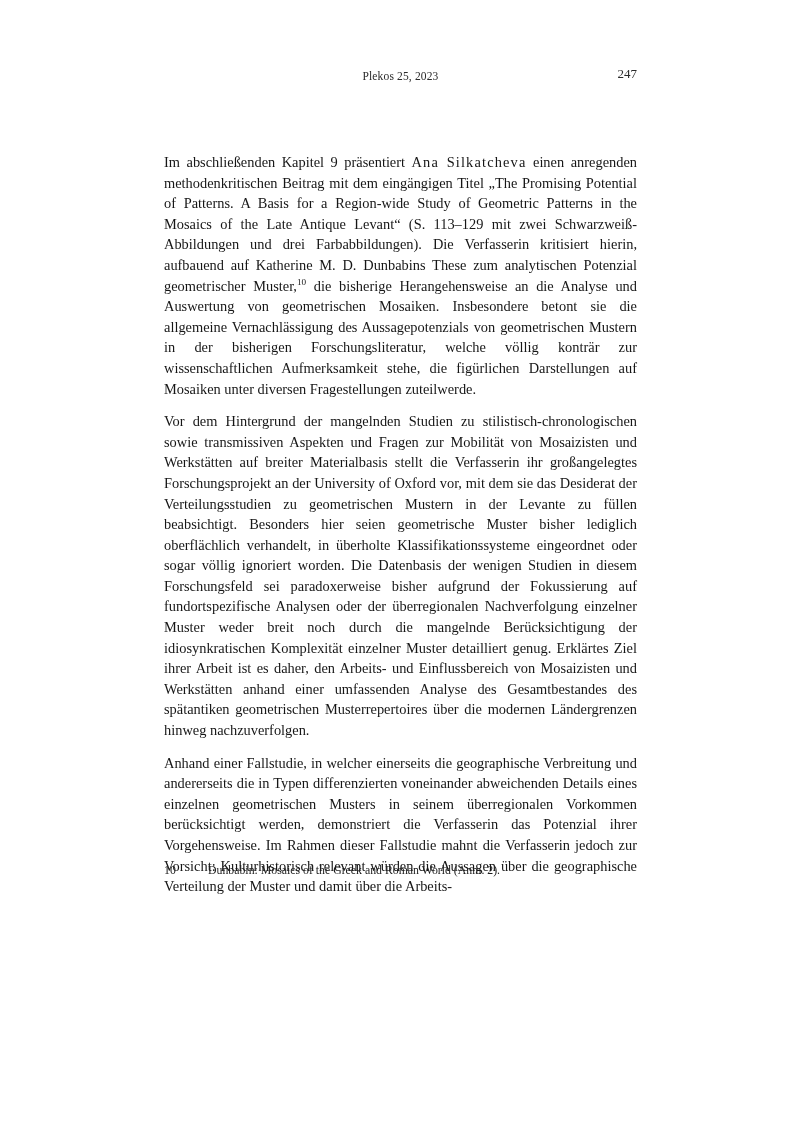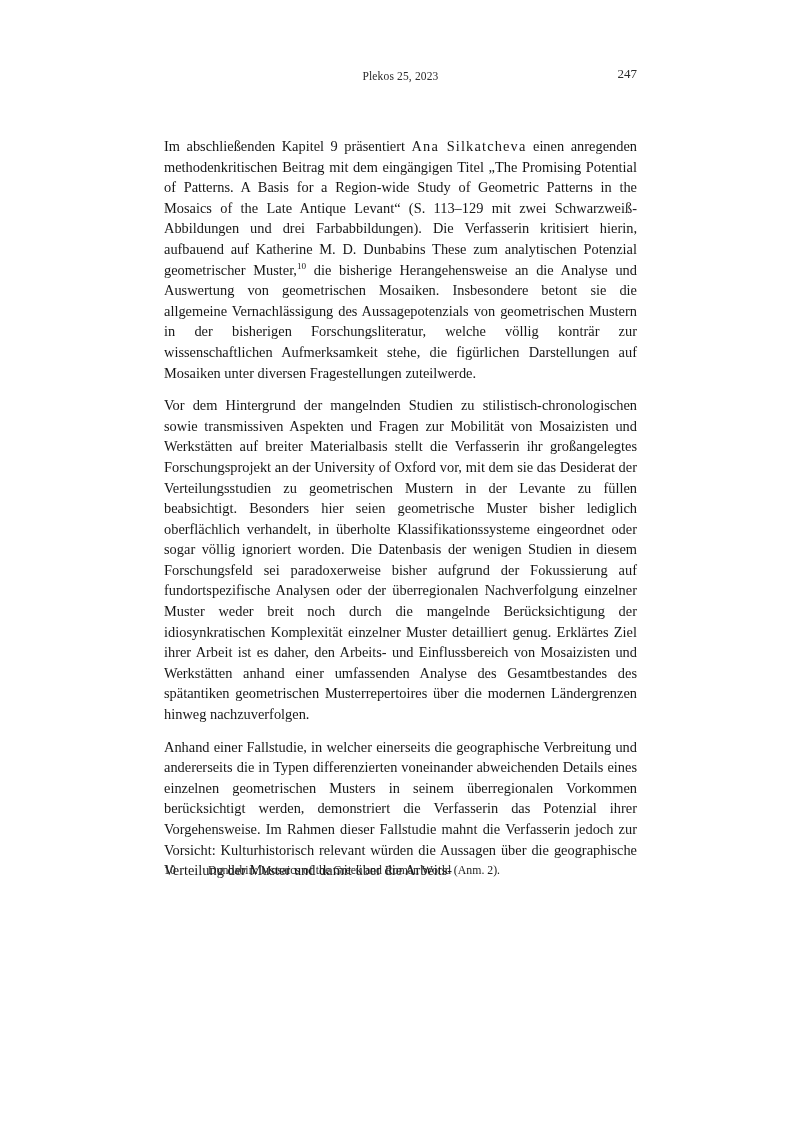--- a/index.html
+++ b/index.html
@@ -44,21 +44,21 @@
     right: 0;
     top: -4px;
     font-size: 13px;
     color: #2a2a2a;
   }
 
   
   .textblock {
     position: absolute;
     left: 164px;
-    top: 136px;
+    top: 152px;
     width: 473px;
   }
   p.para {
     margin: 0 0 12px 0;
     font-size: 14.4px;
     line-height: 20.6px;
     text-align: justify;
     text-justify: inter-word;
     hyphens: manual;
     -webkit-hyphens: manual;

